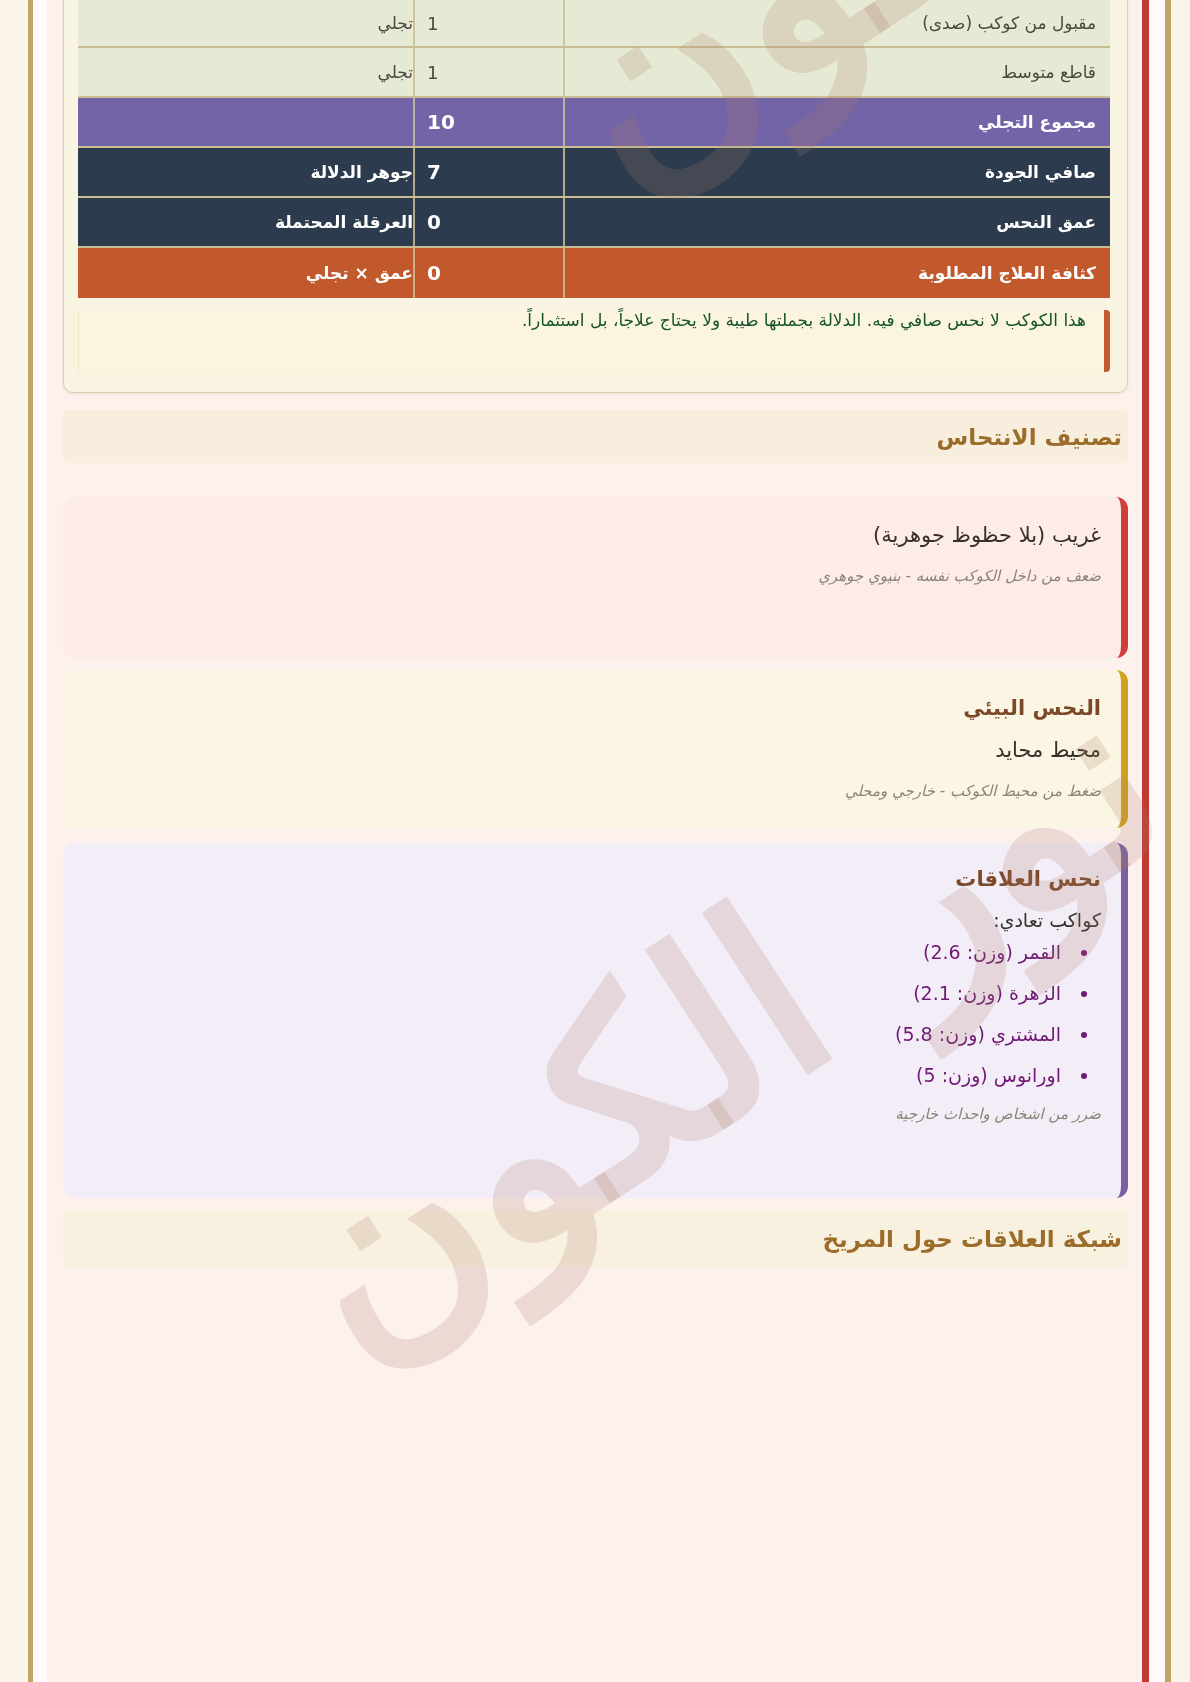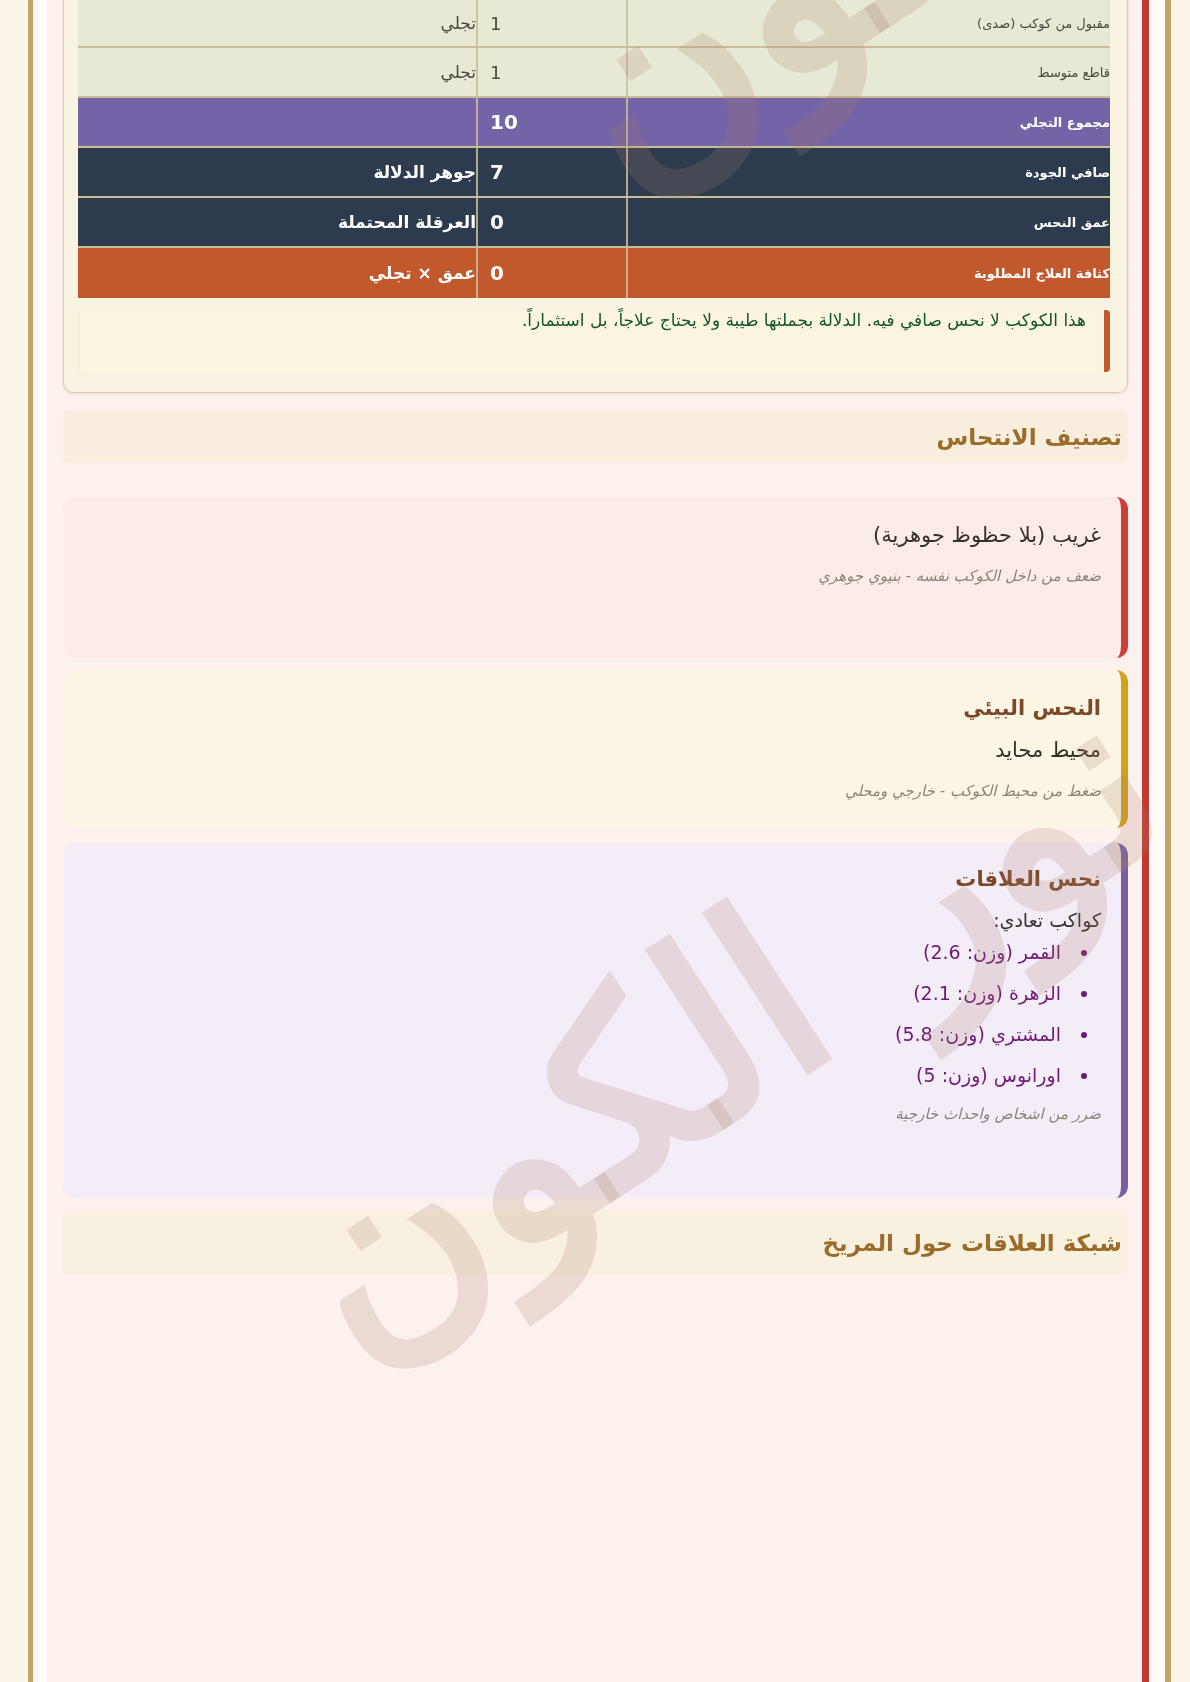--- a/index.html
+++ b/index.html
@@ -17,42 +17,42 @@
 
   
   .panel{position:absolute;left:63px;top:-24px;width:1065px;height:417px;background:#f9f3e2;
          border:1px solid #dcceaa;border-radius:10px;box-sizing:border-box;
          box-shadow:0 1px 3px rgba(120,100,60,.15);}
   .score-table{position:absolute;left:78px;top:0;width:1032px;}
   .t-row{display:flex;height:48px;align-items:center;background:#e6e9d4;color:#4a4a3c;}
   .t-row + .t-row{border-top:2px solid #cbbd96;}
   .t-row.r1{height:46px;}
   .t-row.r6{height:50px;}
-  .t-row .c-label{width:482px;text-align:right;padding-left:8px;box-sizing:border-box;
-                  font-size:13px;}
+  .t-row .c-label{width:545px;text-align:right;padding-left:8px;box-sizing:border-box;
+                  padding-right:14px;font-size:17px;}
   .t-row .c-value{width:152px;text-align:left;box-sizing:border-box;padding-left:12px;font-size:18px;
                   border-right:2px solid rgba(203,189,150,.85);border-left:2px solid rgba(203,189,150,.85);
                   height:100%;display:flex;align-items:center;justify-content:flex-end;}
   .t-row .c-note{flex:1;text-align:right;box-sizing:border-box;font-size:17px;}
   .t-row.purple{background:#7363a7;color:#fff;font-weight:bold;}
   .t-row.navy{background:#2c3c4e;color:#fff;font-weight:bold;}
   .t-row.orange{background:#c2592c;color:#fff;font-weight:bold;}
   .t-row.purple .c-value,.t-row.navy .c-value,.t-row.orange .c-value{font-size:20px;}
 
   .note-box{position:absolute;left:78px;top:310px;width:1032px;height:62px;background:#fbf4de;
             border-left:1px solid #efe6c6;border-radius:4px;box-sizing:border-box;
             border-right:6px solid #c15a2d;display:flex;align-items:flex-start;justify-content:flex-start;
             padding-right:18px;font-size:17px;color:#14532d;}
 
   
   .strip{position:absolute;left:63px;width:1065px;background:#f8eedd;border-radius:5px;
          box-sizing:border-box;display:flex;align-items:center;justify-content:flex-start;
          padding-right:6px;color:#9b6c2a;font-weight:bold;font-size:23px;}
   .strip1{top:410px;height:53px;}
-  .strip2{top:1210px;height:65px;background:#f9f1e0;}
+  .strip2{top:1210px;height:57px;background:#f9f1e0;}
 
   
   .card{position:absolute;left:63px;width:1065px;border-radius:12px;box-sizing:border-box;
         padding:26px 20px 0 20px;}
   .card .card-title{font-size:21px;font-weight:bold;color:#7c4928;margin-bottom:18px;}
   .card .card-value{font-size:21px;color:#35302a;margin-bottom:20px;}
   .card .card-desc{font-size:15px;font-style:italic;color:#8c8477;}
   .card1{top:497px;height:161px;background:#fdebe9;border-left:none;border-right:7px solid #cf3e39;}
   .card2{top:670px;height:158px;background:#fbf6e3;border-right:7px solid #d1a31d;}
   .card3{top:843px;height:355px;background:#f3edf7;border-right:7px solid #7a5fa3;padding-top:24px;text-align:right;}

